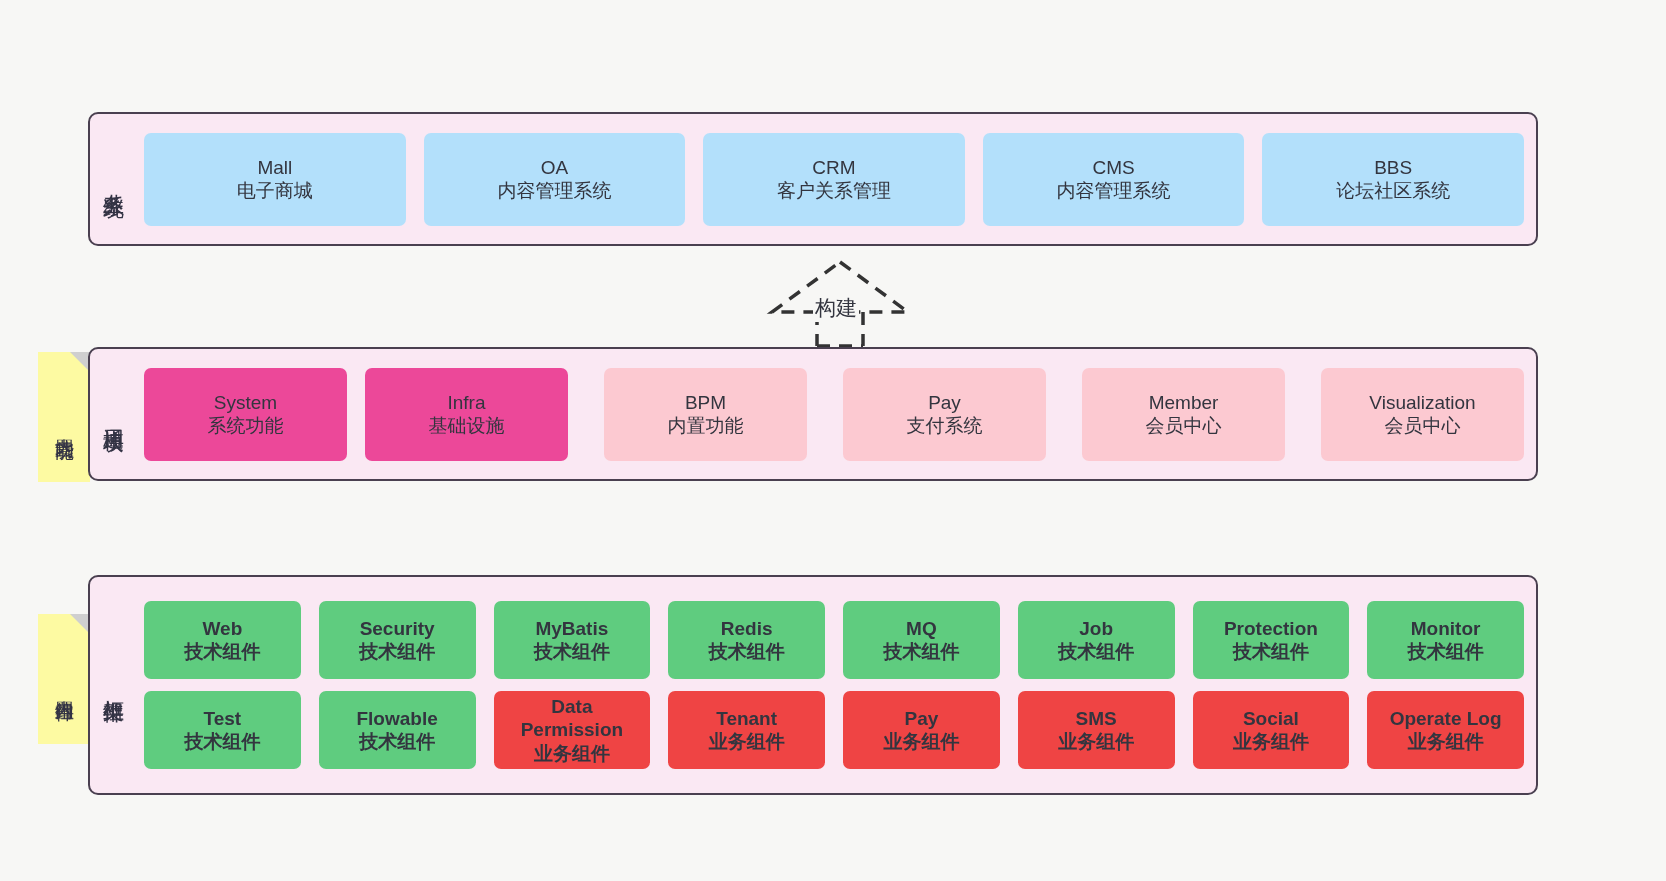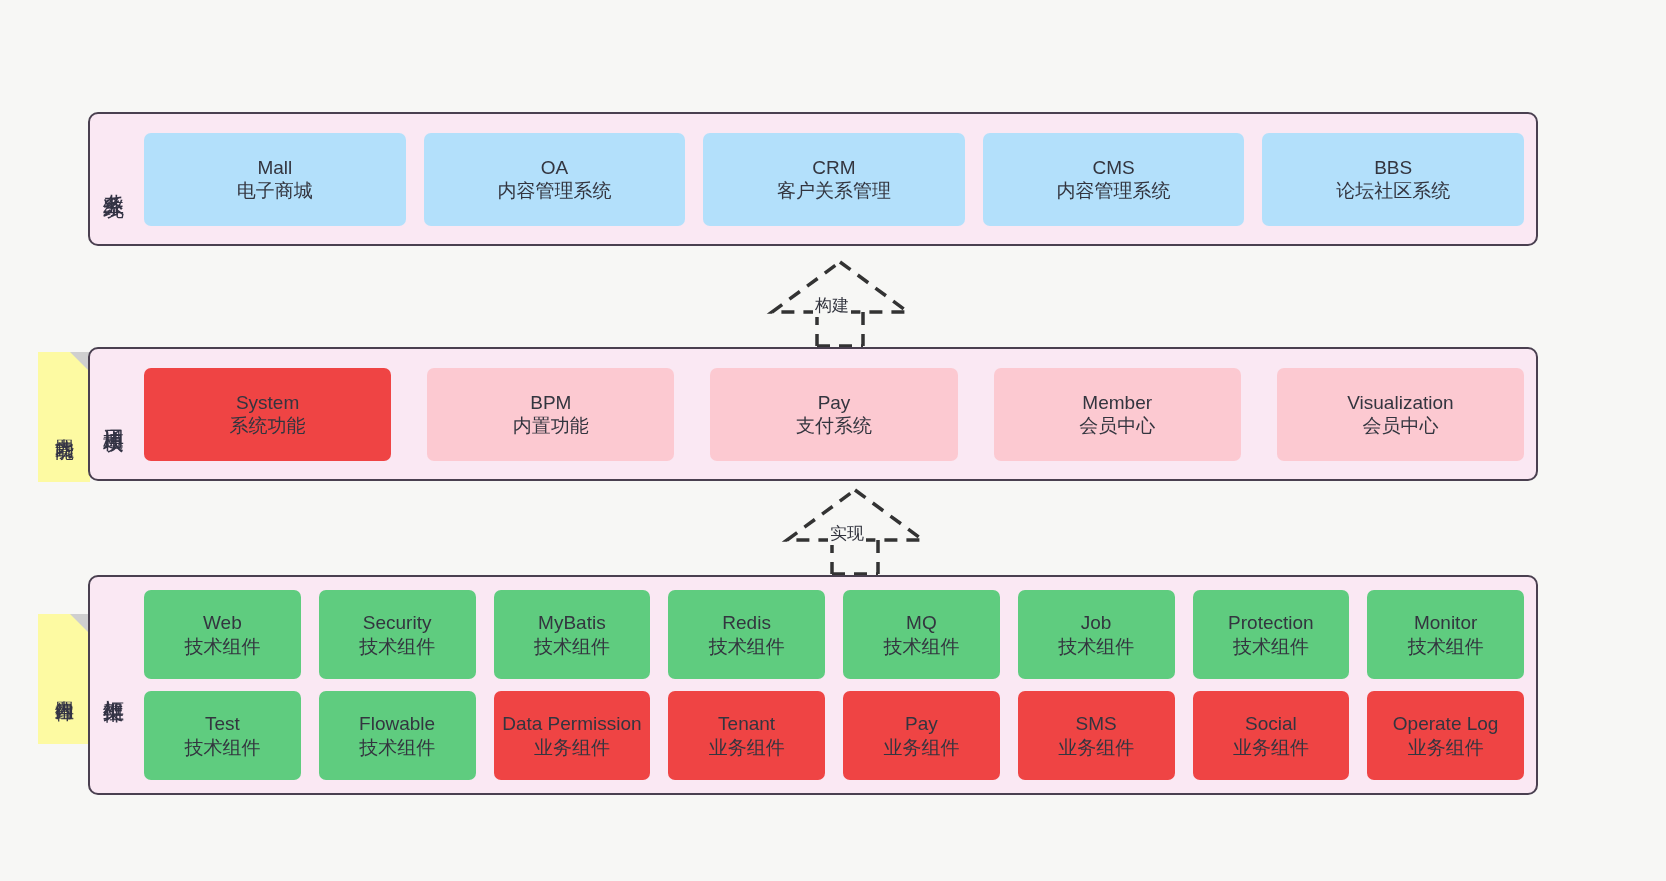--- a/index.html
+++ b/index.html
@@ -75,33 +75,33 @@
     font-size: 19px;
     color: #33353f;
     box-sizing: border-box;
     padding: 4px 6px;
   }
   .node .n-title { display:block; }
   .node .n-sub   { display:block; }
 
   
   .c-blue      { background: #b3e0fb; }
-  .c-red       { background: #ef4444; }
+  .c-red       { background: #ec4899; }
   .c-pink      { background: #fcc9d1; margin-left: 18px; }
   .c-green     { background: #5fcc7f; }
   .c-greenlite { background: #ef4444; text-align: center; }
 
   
   #layer-business  { left: 88px;  top: 112px; width: 1450px; height: 134px; }
   #layer-common    { left: 88px;  top: 347px; width: 1450px; height: 134px; }
   #layer-framework { left: 88px;  top: 575px; width: 1450px; height: 220px; }
 
   #layer-business  .node,
   #layer-common    .node { height: 93px; }
-  #layer-framework .node { height: 89px; }
+  #layer-framework .node { height: 78px; font-weight: bold; }
 
   
   .note {
     position: absolute;
     width: 52px;
     background: #fdfaa2;
     box-sizing: border-box;
     display: flex;
     align-items: center;
     justify-content: center;
@@ -125,21 +125,21 @@
   #note-framework { left: 38px; top: 614px; height: 130px; }
 
   
   .connector {
     position: absolute;
     pointer-events: none;
   }
   .connector svg { display: block; overflow: visible; }
   .conn-label {
     position: absolute;
-    font-size: 17px;
+    font-size: 21px;
     color: #33353f;
     background: #f7f7f5;
     padding: 0 2px;
     white-space: nowrap;
   }
   #conn-build  { left: 755px; top: 256px; width: 170px; height: 90px; }
   #conn-impl   { left: 770px; top: 484px; width: 170px; height: 90px; }
   #conn-build .conn-label  { left: 58px; top: 38px; }
   #conn-impl  .conn-label  { left: 58px; top: 38px; }
 </style>
@@ -190,47 +190,44 @@
   </div>
 
   <div class="layer" id="layer-common">
     <div class="layer-title">通用模块</div>
     <div class="layer-body">
       <div class="row">
         <div class="node c-red">
           <span class="n-title">System</span>
           <span class="n-sub">系统功能</span>
         </div>
+        <div class="node c-red">
+          <span class="n-title">Infra</span>
+          <span class="n-sub">基础设施</span>
+        </div>
         <div class="node c-pink">
           <span class="n-title">BPM</span>
           <span class="n-sub">内置功能</span>
         </div>
         <div class="node c-pink">
           <span class="n-title">Pay</span>
           <span class="n-sub">支付系统</span>
         </div>
         <div class="node c-pink">
           <span class="n-title">Member</span>
           <span class="n-sub">会员中心</span>
         </div>
         <div class="node c-pink">
           <span class="n-title">Visualization</span>
           <span class="n-sub">会员中心</span>
         </div>
       </div>
     </div>
   </div>
 
-  <div class="connector" id="conn-impl">
-    <svg width="170" height="90" viewBox="0 0 170 90" fill="none">
-      <path d="M85 6 L153 56 L17 56 Z" stroke="#333333" stroke-width="3.5" stroke-dasharray="13 9" fill="none" stroke-linecap="butt"></path>
-      <path d="M62 56 L62 90 M108 56 L108 90 M62 90 L108 90" stroke="#333333" stroke-width="3.5" stroke-dasharray="13 9" fill="none"></path>
-    </svg>
-    <span class="conn-label">实现</span>
-  </div>
 
   <div class="note" id="note-framework">
     <span class="fold"></span>
     <span>内置组件</span>
   </div>
 
   <div class="layer" id="layer-framework">
     <div class="layer-title">框架组件</div>
     <div class="layer-body">
 

